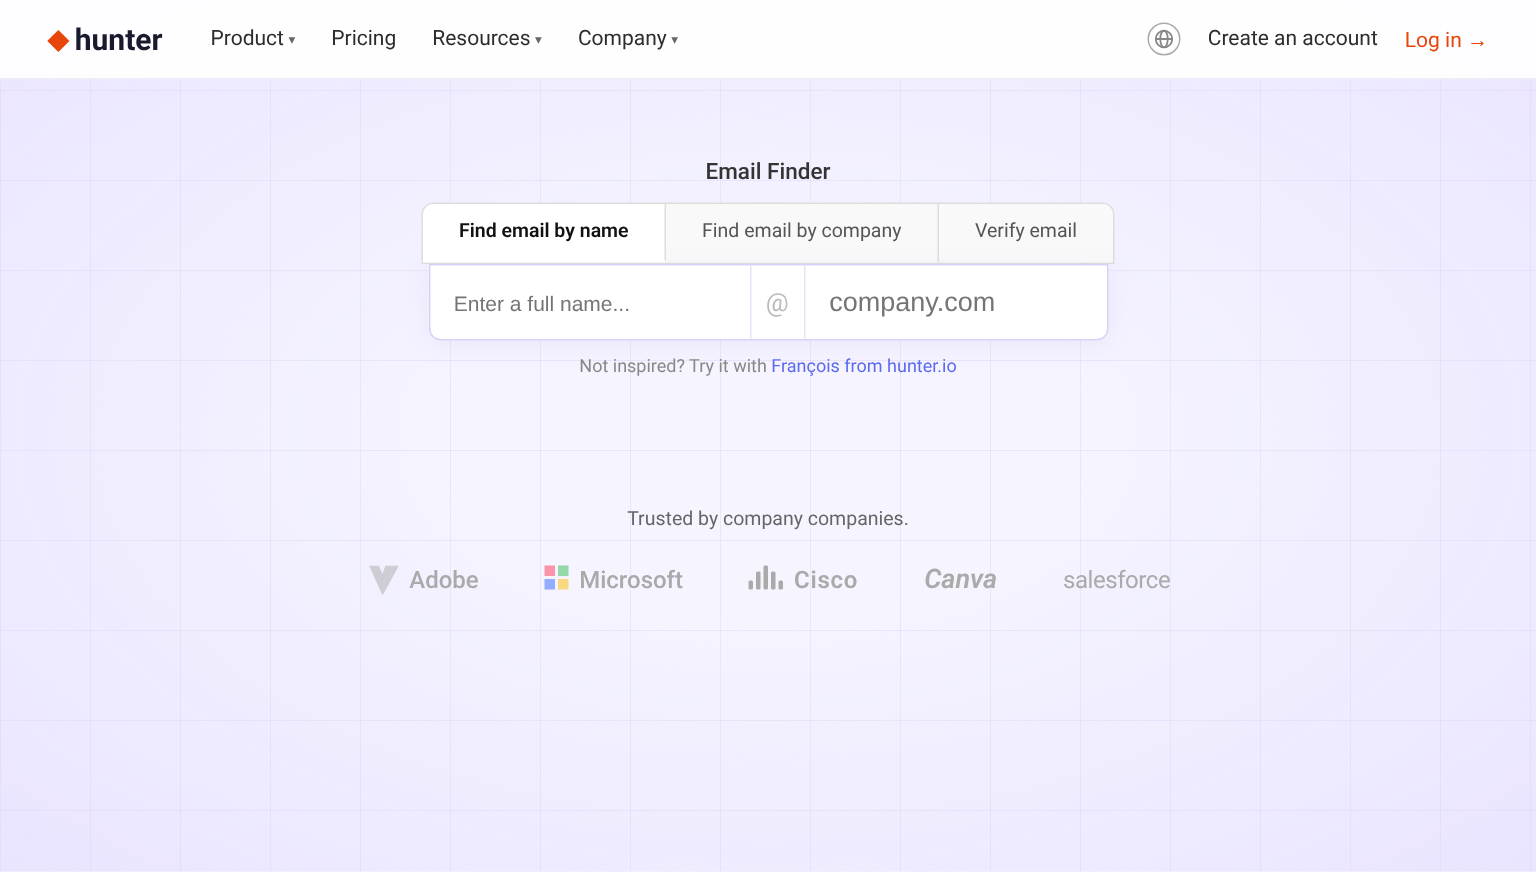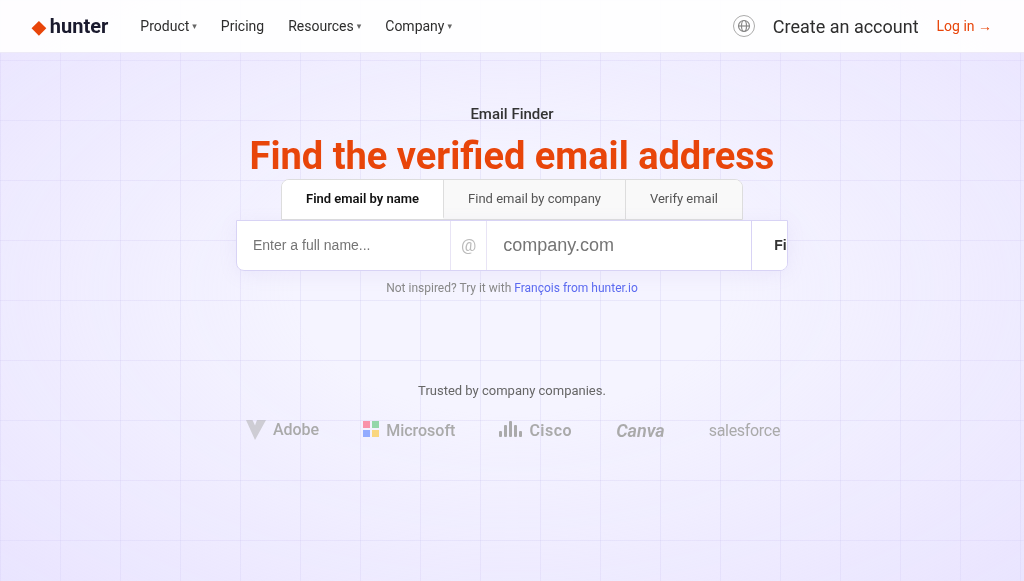--- a/index.html
+++ b/index.html
@@ -87,21 +87,21 @@
       border-radius: 50%;
       border: 1.5px solid #aaa;
       display: flex;
       align-items: center;
       justify-content: center;
       cursor: pointer;
       color: #555;
       font-size: 13px;
     }
     .create-account-link {
-      font-size: 18px;
+      font-size: 14px;
       color: #2d2d2d;
       cursor: pointer;
     }
     .login-link {
       font-size: 14px;
       color: #e8450a;
       cursor: pointer;
       display: flex;
       align-items: center;
       gap: 3px;
@@ -173,21 +173,21 @@
       display: flex;
       justify-content: center;
       margin-bottom: 8px;
     }
     .search-bar {
       display: flex;
       border: 1.5px solid #d8d3f5;
       border-radius: 0 0 8px 8px;
       overflow: hidden;
       background: #fff;
-      width: 552px;
+      width: 453px;
       box-shadow: 0 4px 18px rgba(160,140,220,0.10);
     }
     .search-name-input {
       flex: 1;
       border: none;
       outline: none;
       padding: 14px 16px;
       font-size: 14px;
       color: #333;
       background: transparent;
@@ -331,21 +331,20 @@
           <line x1="1.5" y1="7" x2="12.5" y2="7" stroke="#888" stroke-width="1.2"></line>
         </svg>
       </div>
       <span class="create-account-link">Create an account</span>
       <span class="login-link">Log in →</span>
     </div>
   </nav>
 
   <div class="hero">
     <p class="hero-eyebrow">Email Finder</p>
-    <div class="hero-title-orange">Find the verified email address</div>
 
     <div class="tabs-container">
       <div class="tabs-wrapper">
         <div class="tab active">Find email by name</div>
         <div class="tab">Find email by company</div>
         <div class="tab">Verify email</div>
       </div>
     </div>
 
     <div class="search-section">

